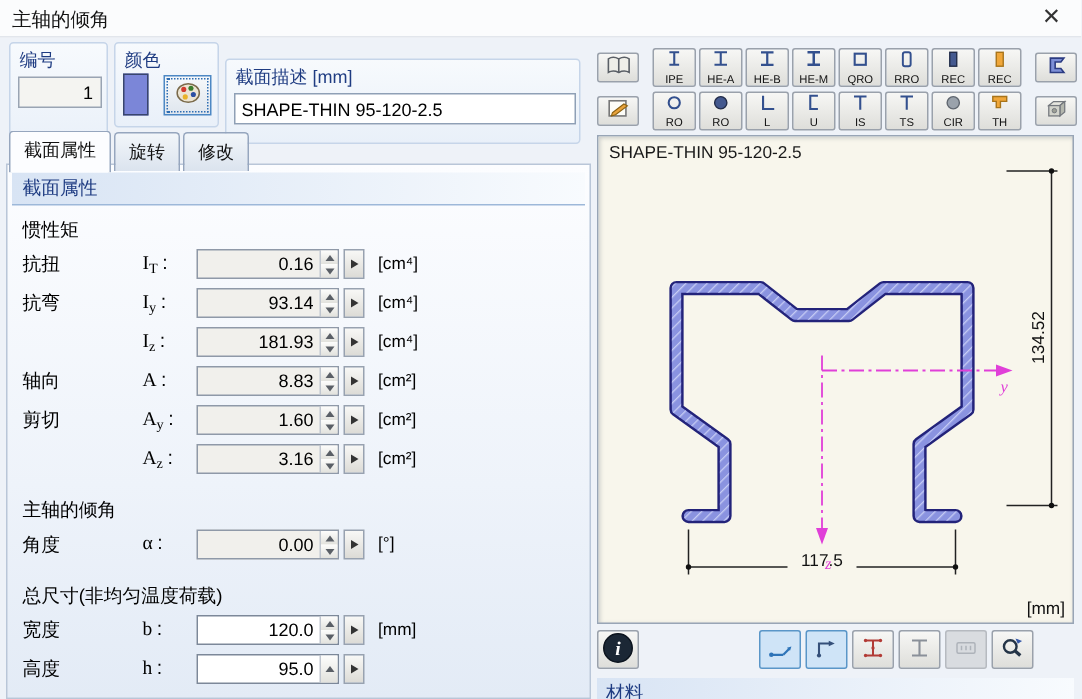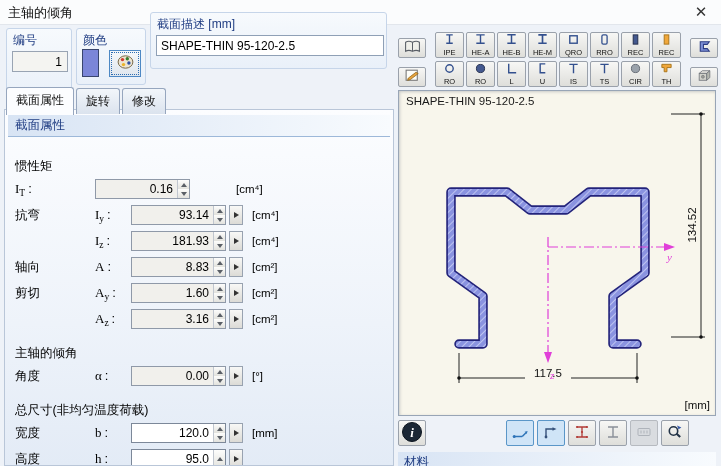--- a/index.html
+++ b/index.html
@@ -12,21 +12,21 @@
   .titlebar .title{position:absolute;left:8px;top:4px;font-size:13px;color:#141414;}
   .close-btn{position:absolute;right:10px;top:2px;width:20px;height:20px;border:none;background:transparent;
     font-size:15px;color:#333;cursor:pointer;line-height:20px;padding:0;}
 
   
   .hgroup{position:absolute;border:1px solid #c6d5e9;border-radius:3px;
     background:linear-gradient(180deg,#f7fafd,#e9f0f9);}
   .hgroup .glabel{position:absolute;left:6px;top:3px;font-size:12px;color:#1f3c82;white-space:nowrap;}
   .g-number{left:6px;top:28px;width:66px;height:72px;}
   .g-color{left:76px;top:28px;width:70px;height:57px;}
-  .g-desc{left:150px;top:12px;width:237px;height:57px;}
+  .g-desc{left:150px;top:39px;width:237px;height:57px;}
   .num-input{position:absolute;left:5px;top:22px;width:56px;height:21px;border:1px solid #99a4b3;
     background:#f4f4f1;font-size:12px;text-align:right;padding-right:5px;color:#000;}
   .color-swatch{position:absolute;left:5px;top:20px;width:17px;height:28px;background:#7b86d8;
     border:1px solid #38456d;}
   .palette-btn{position:absolute;left:32px;top:21px;width:32px;height:27px;
     background:linear-gradient(#f6f8fa,#dfe6ee);border:1px solid #4d88c4;outline:1px dotted #2d6db2;outline-offset:-3px;
     display:flex;align-items:center;justify-content:center;padding:0;cursor:pointer;}
   .desc-input{position:absolute;left:5px;top:22px;width:228px;height:21px;border:1px solid #8fa0b6;
     background:#fff;font-size:12px;padding:0 4px;color:#000;}
 
@@ -35,21 +35,21 @@
   .tab{font-size:12px;color:#111;padding:4px 9px 4px 9px;border:1px solid #96a6be;border-bottom:none;
     border-radius:3px 3px 0 0;background:linear-gradient(#f2f6fa,#dbe3ee);margin-right:2px;cursor:pointer;}
   .tab.active{background:#fcfdff;padding-bottom:6px;margin-bottom:-1px;}
 
   
   .tabpage{position:absolute;left:4px;top:109px;width:390px;height:357px;border:1px solid #b9c6d8;
     background:linear-gradient(180deg,#fcfdff 0%,#eef3fa 60%,#e3ebf6 100%);overflow:hidden;}
   .band-head{margin:5px 3px 3px 3px;padding:2px 7px;font-size:12.5px;color:#1f3c82;
     background:linear-gradient(90deg,#d8e4f4,#f8fbfe);border-bottom:1px solid #9db8d9;}
   .subhead{margin:9px 0 3px 10px;font-size:12.5px;color:#000;}
-  .subhead.first{margin-top:21px;}
+  .subhead.first{margin-top:8px;}
   .subhead.spaced{margin-top:15px;}
   .prow{margin:0 0 4px 10px;height:22px;display:grid;
     grid-template-columns:80px 36px 97px 16px auto;align-items:center;}
   .plabel{font-size:12.5px;color:#000;}
   .psym{font-family:"Liberation Serif",serif;font-size:13px;color:#000;white-space:nowrap;}
   .psym .sub{font-size:9.5px;vertical-align:-3px;}
   .psym .colon{margin-left:3px;font-family:"Liberation Sans",sans-serif;}
   .pfield{position:relative;width:95px;height:20px;border:1px solid #8f99a8;background:#f1f0ec;padding-left:24px;}
   .pfield.editable{background:#fff;border-color:#7c8899;}
   .pfield input{position:absolute;inset:0;width:100%;height:100%;border:none;background:transparent;
@@ -63,21 +63,21 @@
     border-top:4px solid #5a5f66;}
   .flyout{width:14px;height:20px;margin-left:1px;border:1px solid #98a2b0;
     background:linear-gradient(#f8f8f6,#dcdbd6);display:flex;align-items:center;justify-content:center;
     padding:0;cursor:pointer;}
   .flyout::after{content:"";border-top:3.5px solid transparent;border-bottom:3.5px solid transparent;
     border-left:5px solid #333;}
   .punit{font-size:11.5px;color:#000;margin-left:8px;}
 
   
   .ptb{position:absolute;left:398px;top:32px;width:320px;height:56px;display:flex;flex-direction:column;gap:3px;}
-  .ptb-row{display:flex;gap:2px;align-items:flex-end;height:26px;}
+  .ptb-row{display:flex;gap:2px;align-items:center;height:26px;}
   .pbtn{border:1px solid #9aa1ab;border-radius:2px;background:linear-gradient(#f7f7f5,#dededa);
     display:flex;flex-direction:column;align-items:center;justify-content:center;padding:0;cursor:pointer;}
   .pbtn.small{width:29px;}
   .pbtn.small .lbl{font-size:7.5px;line-height:8px;color:#111;}
   .pbtn.edge{width:28px;}
   .ptb-row .gap{width:5px;}
 
   
   .preview{position:absolute;left:398px;top:90px;width:318px;height:326px;background:#f8f6ec;
     border:1px solid #98a5b6;box-shadow:inset 1px 1px 3px rgba(60,70,90,.25);}
@@ -134,20 +134,21 @@
   <div class="tab">旋转</div>
   <div class="tab">修改</div>
 </div>
 
 <div class="tabpage">
   <div class="band-head">截面属性</div>
 
   <div class="subhead first">惯性矩</div>
 
   <div class="prow">
+    <span class="plabel">抗扭</span>
     <span class="psym"><span>I</span><span class="sub">T</span><span class="colon">:</span></span>
     <span class="pfield">
       <input readonly="" value="0.16" style="">
       <span class="spin">
           <i class="up"></i>
           <i class="dn"></i>
         </span>
     </span>
     <button class="flyout"></button>
     <span class="punit">[cm⁴]</span>

